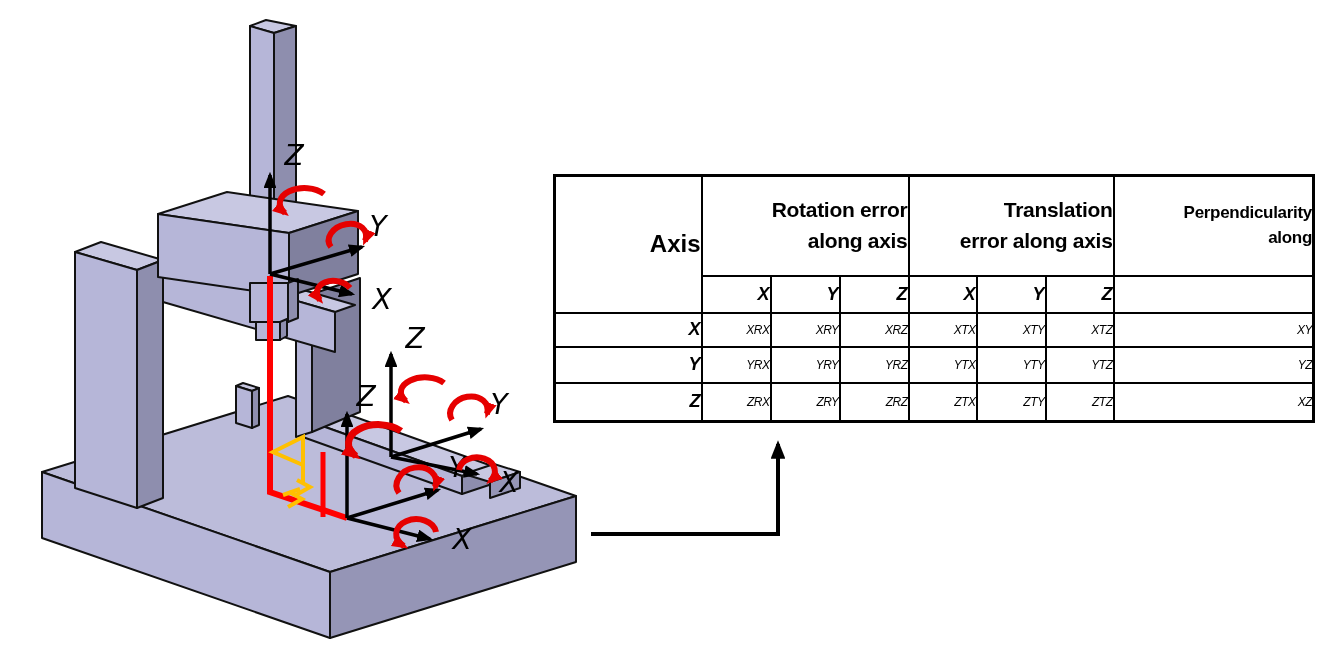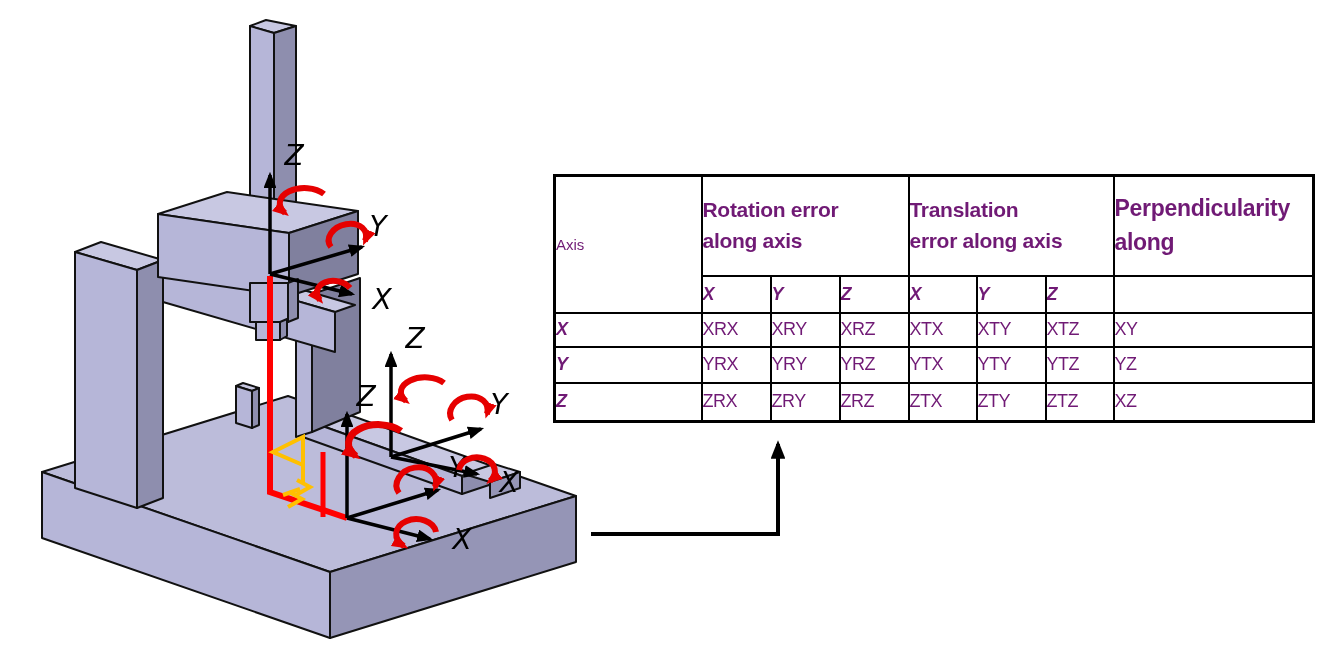--- a/index.html
+++ b/index.html
@@ -4,26 +4,26 @@
 <style>
   html,body{margin:0;padding:0;background:#ffffff;}
   #stage{position:relative;width:1326px;height:658px;background:#ffffff;overflow:hidden;
          font-family:"Liberation Sans", sans-serif;}
   #machine-svg{position:absolute;left:0;top:0;}
   .axis-label{font-family:"DejaVu Sans", sans-serif;font-style:italic;font-size:28px;fill:#000;}
   
   #error-table-wrap{position:absolute;left:553px;top:174px;}
   table.err{border-collapse:collapse;table-layout:fixed;width:759px;background:#fff;}
   table.err{border:3px solid #000;}
-  table.err td{border:2px solid #000;text-align:left;vertical-align:middle;padding:0;color:#701a75;overflow:hidden;}
+  table.err td{border:2px solid #000;text-align:right;vertical-align:middle;padding:0;color:#000000;overflow:hidden;}
   td.hdr{font-weight:bold;font-size:21px;line-height:1.45;letter-spacing:-0.3px;}
-  td.axishdr{font-weight:normal;font-size:15px;}
+  td.axishdr{font-weight:bold;font-size:24px;}
   td.sub{font-weight:bold;font-style:italic;font-size:18px;}
   td.rowhdr{font-weight:bold;font-style:italic;font-size:18px;}
-  td.val{font-size:18px;letter-spacing:-0.5px;}
+  td.val{font-style:italic;font-size:12px;letter-spacing:-0.5px;}
   .hl{display:block;}
 </style>
 </head>
 <body>
 
 <div id="stage">
 
 <svg id="machine-svg" width="1326" height="658" viewBox="0 0 1326 658">
   <defs>
     <marker id="ah-black" viewBox="0 0 10 8" refX="8" refY="4" markerWidth="4.6" markerHeight="3.7" orient="auto">
@@ -166,21 +166,21 @@
           <tr style="height:100px">
       <td class="axishdr" rowspan="2">Axis</td>
       <td class="hdr" colspan="3">
         <span class="hl">Rotation error</span>
         <span class="hl">along axis</span>
       </td>
       <td class="hdr" colspan="3">
         <span class="hl">Translation</span>
         <span class="hl">error along axis</span>
       </td>
-      <td class="hdr" style="font-size:23px">
+      <td class="hdr" style="font-size:17px">
         <span class="hl">Perpendicularity</span>
         <span class="hl">along</span>
       </td>
     </tr>
     <tr style="height:37px">
       <td class="sub">X</td>
       <td class="sub">Y</td>
       <td class="sub">Z</td>
       <td class="sub">X</td>
       <td class="sub">Y</td>

